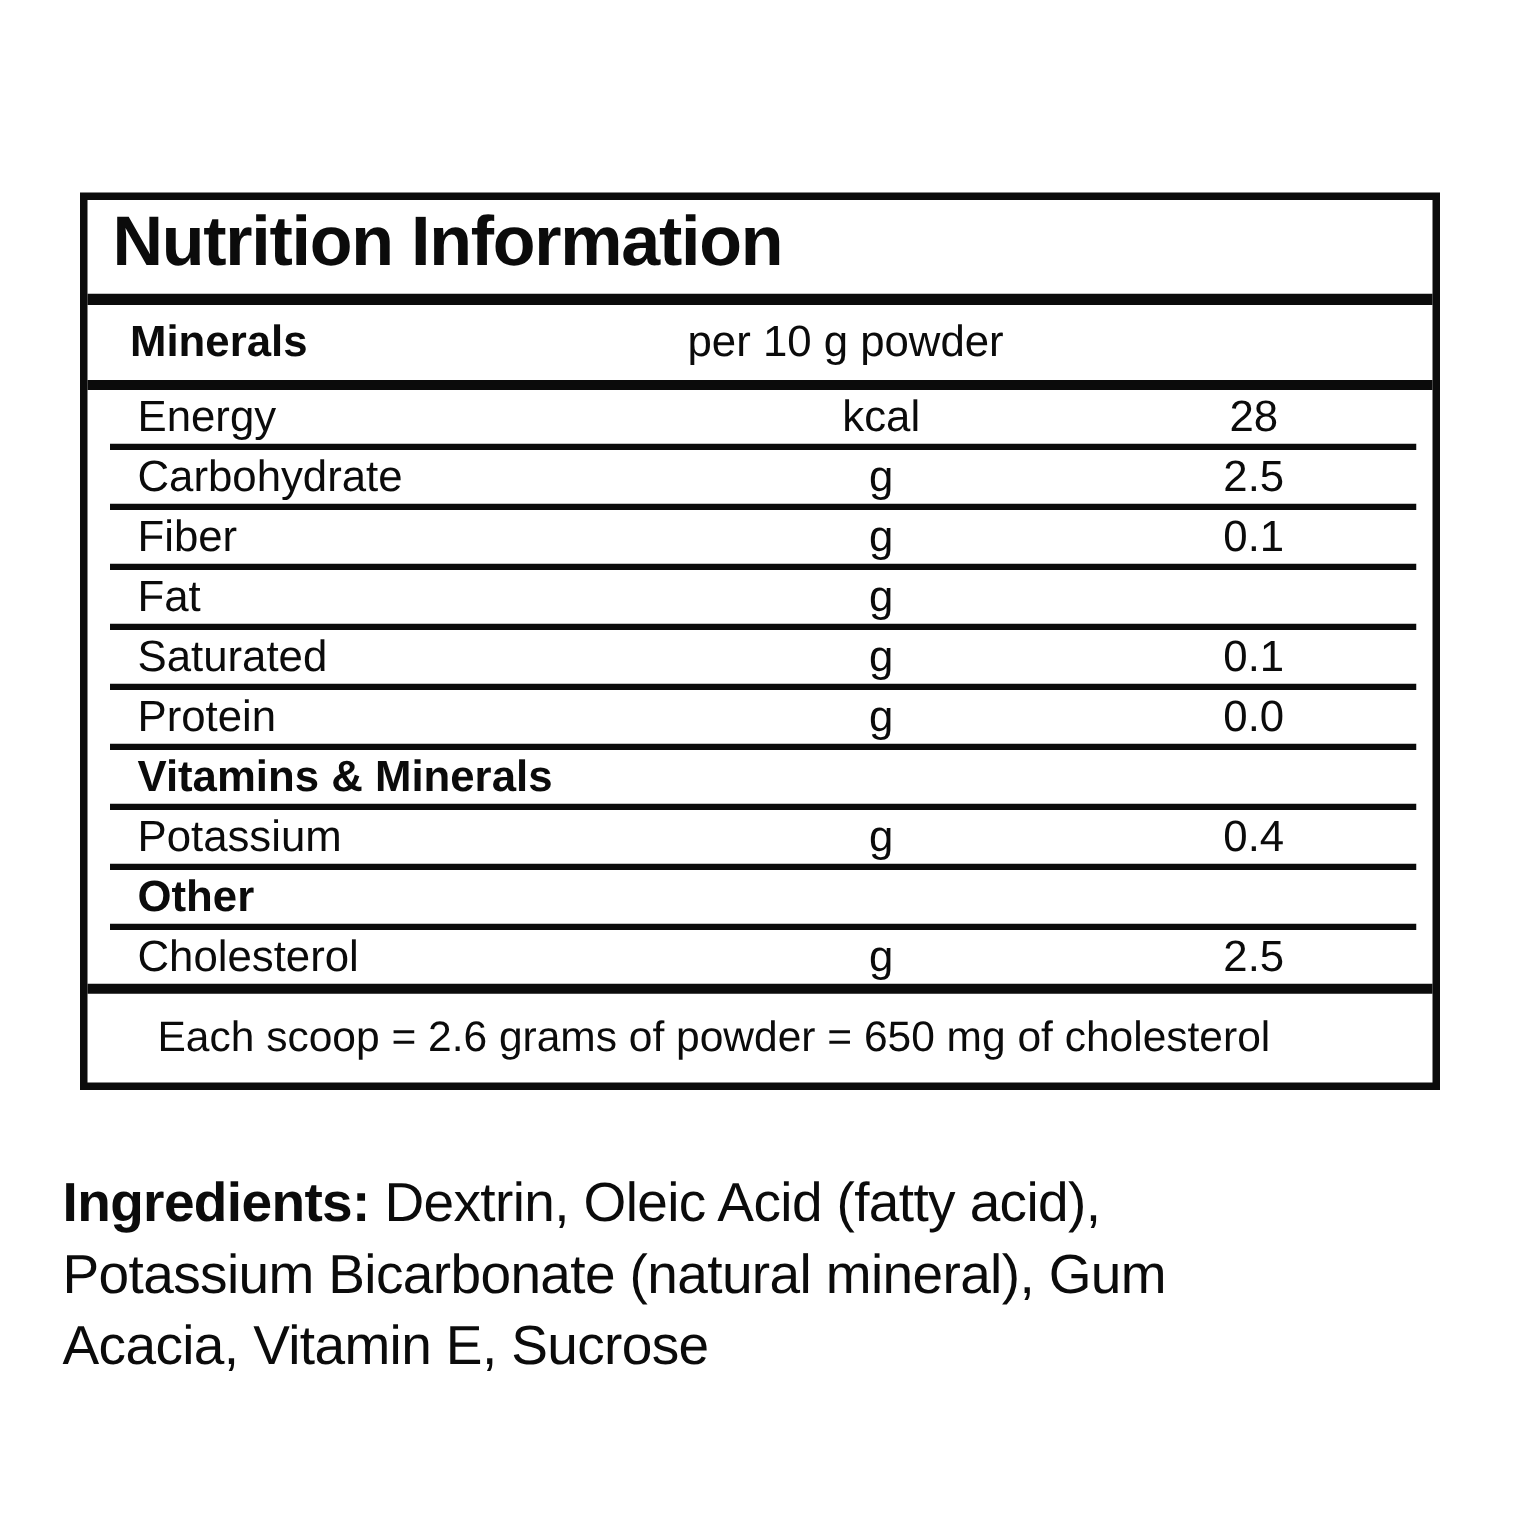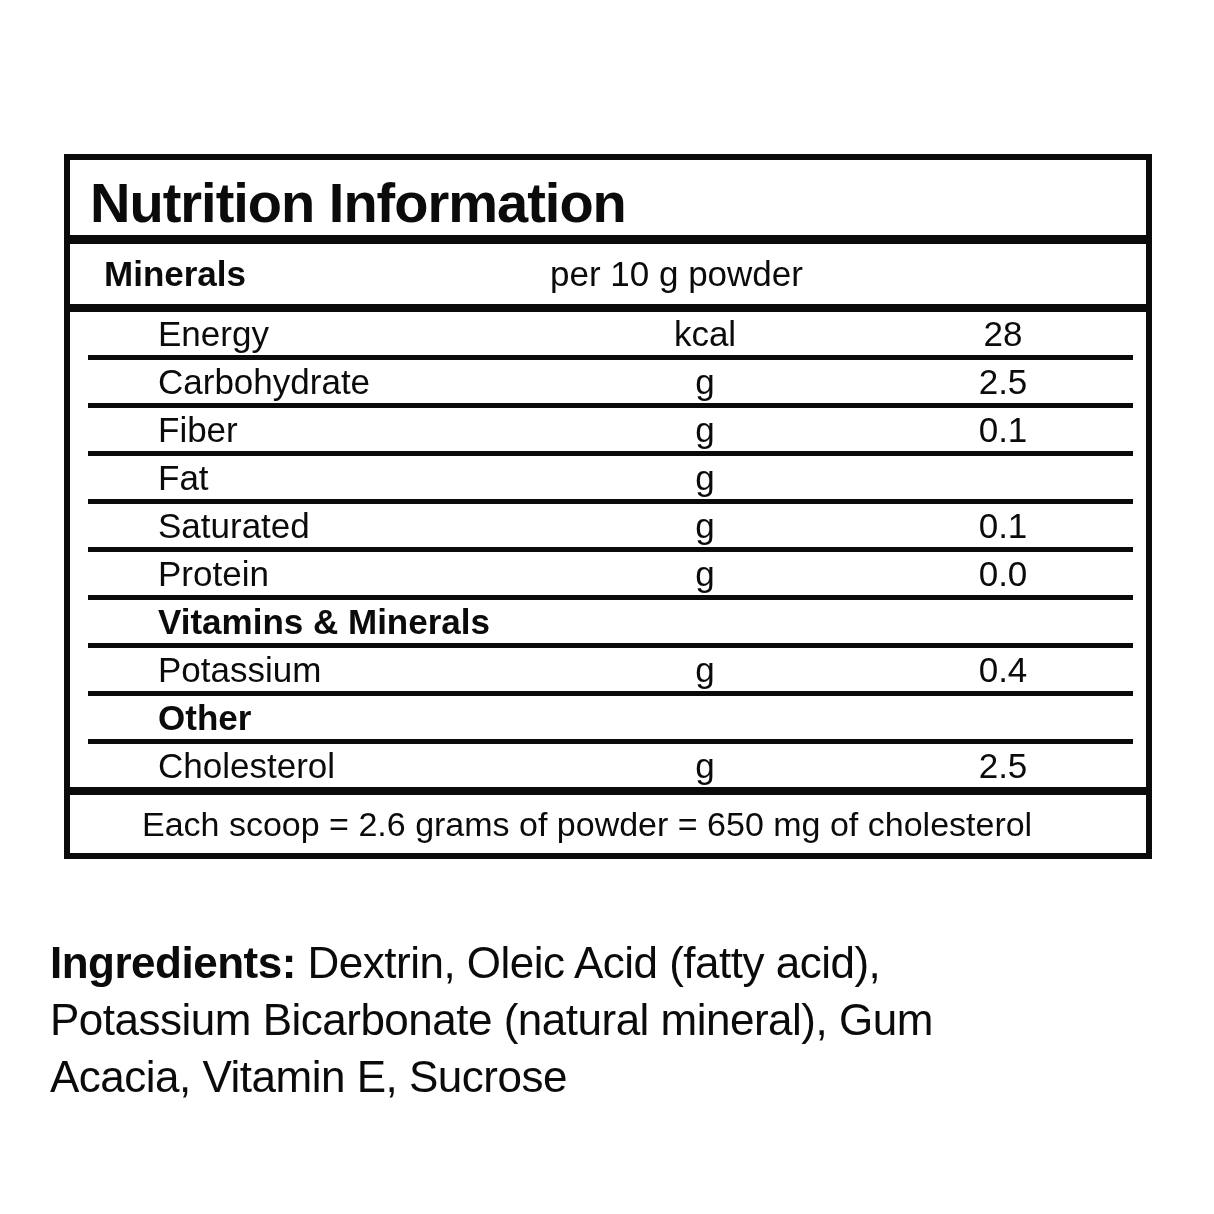--- a/index.html
+++ b/index.html
@@ -19,21 +19,21 @@
     top: 154px;
     width: 1088px;
     box-sizing: border-box;
     border: 6px solid #0b0b0b;
     background: #ffffff;
   }
 
   .title-row {
     height: 75px;
     display: flex;
-    align-items: flex-end;
+    align-items: flex-start;
     padding-left: 20px;
   }
   .title-row .title {
     font-size: 56px;
     font-weight: 700;
     letter-spacing: -1px;
     white-space: nowrap;
   }
 
   .bar { background: #0b0b0b; width: 100%; }
@@ -45,41 +45,40 @@
     grid-template-columns: 1fr 310px 286px;
     align-items: center;
   }
 
   .header-row { height: 60px; font-size: 35px; }
   .header-row .name { font-weight: 700; padding-left: 34px; }
   .header-row .per { grid-column: 2 / 4; text-align: left; font-weight: 400; }
 
   .rows { }
   .row { height: 43px; font-size: 35px; }
-  .row .name { padding-left: 40px; white-space: nowrap; margin-left: 48px; }
+  .row .name { padding-left: 40px; white-space: nowrap; }
   .row.indent .name { }
   .row.section .name { font-weight: 700; }
   .row .unit { text-align: center; }
   .row .value { text-align: center; }
 
   .divider {
     height: 5px;
     background: #0b0b0b;
     margin-left: 18px;
     margin-right: 13px;
   }
 
   .footer-row {
-    height: 58px;
+    height: 71px;
     display: flex;
     align-items: center;
-    padding-left: 40px;
+    padding-left: 56px;
     font-size: 34px;
     white-space: nowrap;
-    margin-left: 32px;
   }
 
   
   .ingredients {
     position: absolute;
     left: 50px;
     top: 890px;
     max-width: 950px;
     font-size: 44px;
     line-height: 57px;

